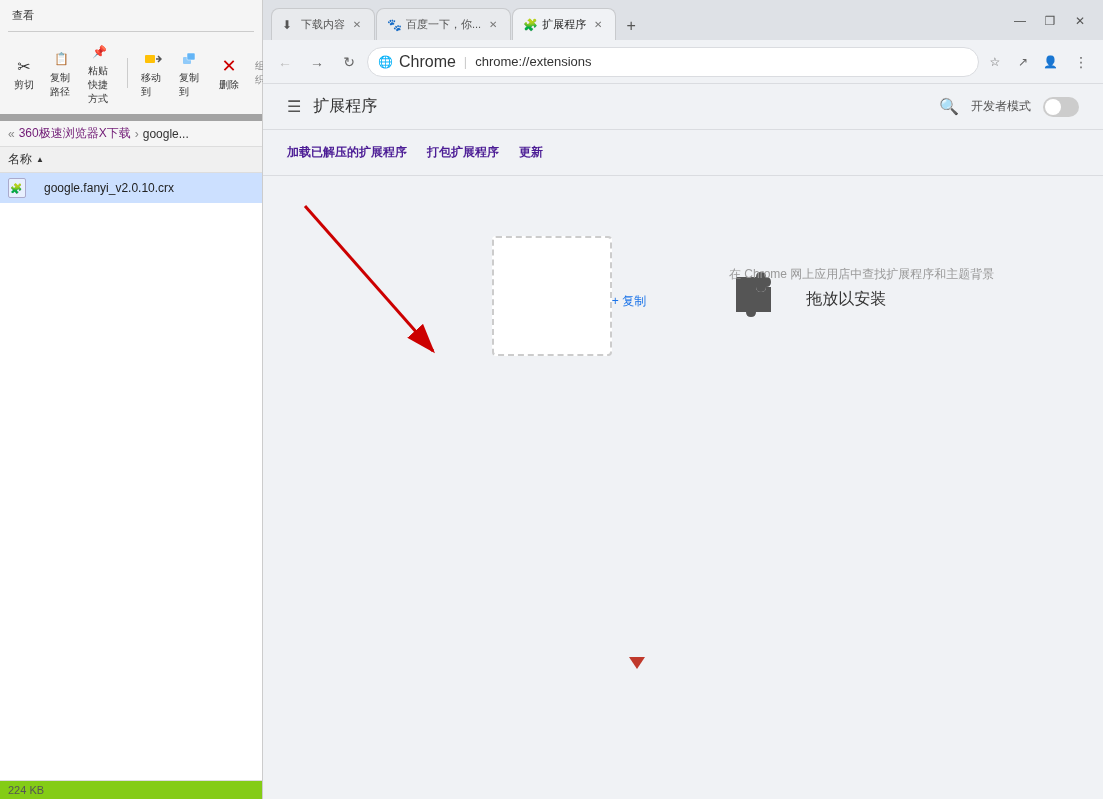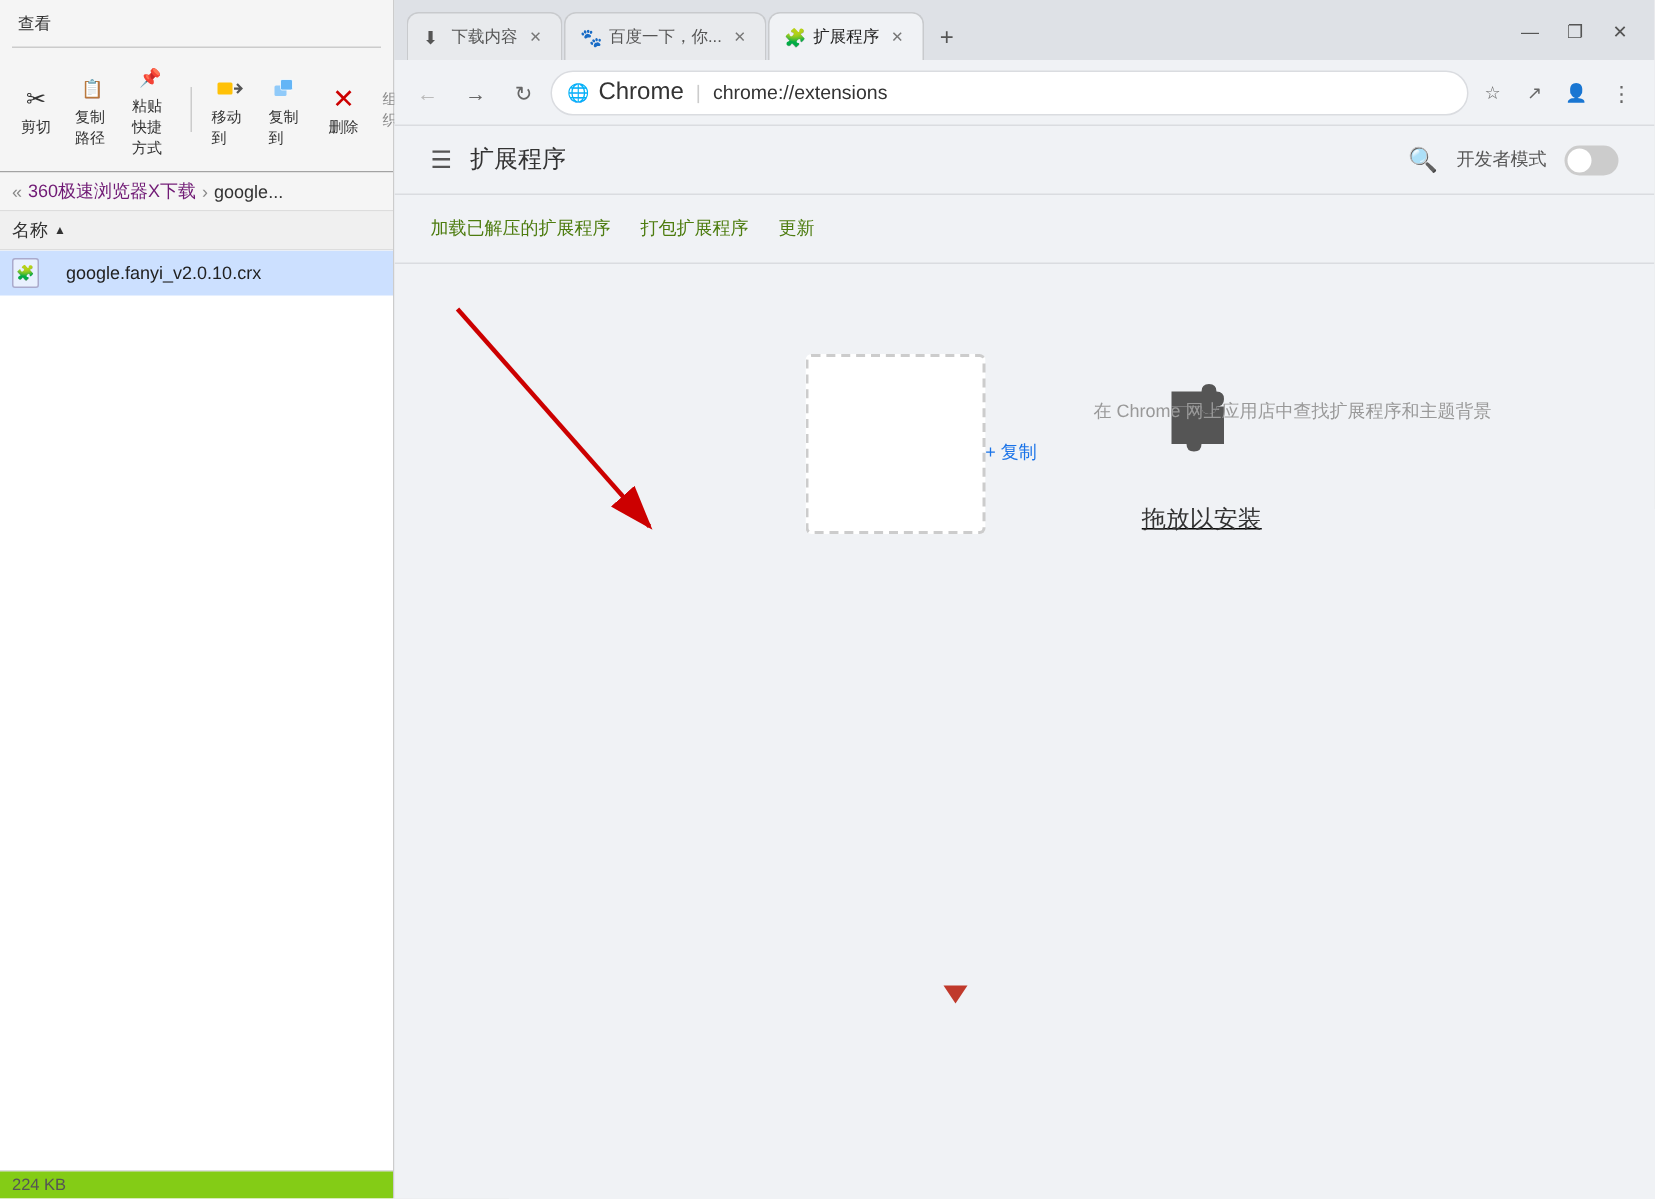--- a/index.html
+++ b/index.html
@@ -11,21 +11,21 @@
       height: 799px;
       background: #fff;
       border-right: 1px solid #ccc;
       display: flex;
       flex-direction: column;
       flex-shrink: 0;
     }
 
     .toolbar-area {
       background: #f5f5f5;
-      border-bottom: 1px solid #a3a3a3;
+      border-bottom: 7px solid #a3a3a3;
       padding: 6px 8px;
       display: flex;
       align-items: center;
       flex-wrap: wrap;
       gap: 4px;
     }
 
     .toolbar-btn {
       display: flex;
       flex-direction: column;
@@ -355,23 +355,24 @@
       background: #f0f2f5;
       padding: 10px 24px;
       display: flex;
       align-items: center;
       gap: 20px;
       border-bottom: 1px solid #dadce0;
     }
 
     .subheader-btn {
       font-size: 12px;
-      color: #4d7c0f;
+      color: #4c1d95;
       cursor: pointer;
       padding: 4px 0;
+      font-weight: bold;
     }
 
     .ext-content {
       flex: 1;
       background: #f0f2f5;
       display: flex;
       flex-direction: column;
       align-items: center;
       justify-content: flex-start;
       padding: 40px 20px;
@@ -395,24 +396,23 @@
     .copy-btn-label {
       font-size: 12px;
       color: #1a73e8;
       cursor: pointer;
       margin-top: 4px;
     }
 
     .ext-icon-large {
       margin-left: 40px;
       display: flex;
-      flex-direction: column;
+      flex-direction: row;
       align-items: center;
       gap: 10px;
-      text-decoration: underline;
     }
 
     .drag-drop-row {
       display: flex;
       align-items: center;
       gap: 30px;
       margin-top: 20px;
     }
 
     .drop-install-label {

